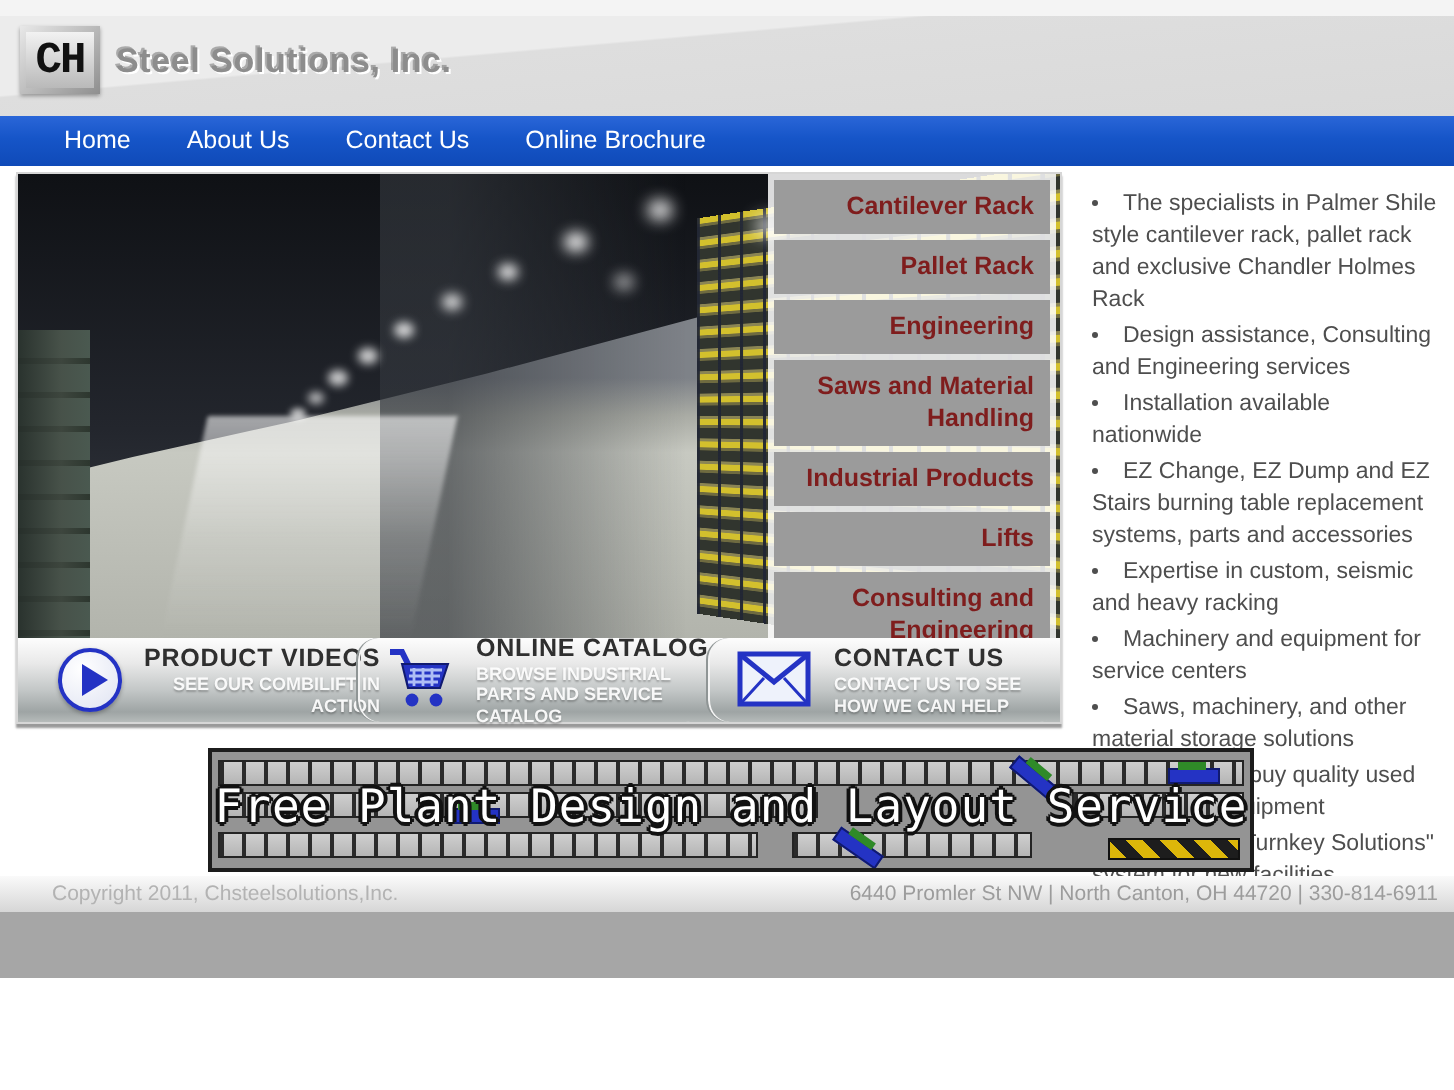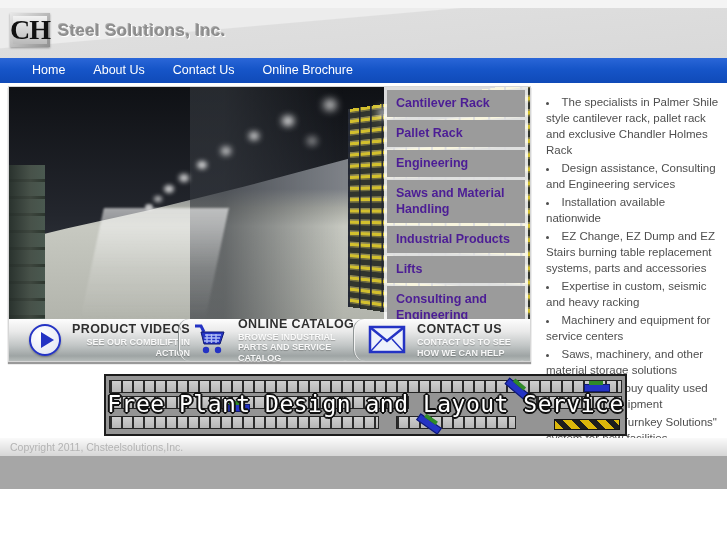--- a/index.html
+++ b/index.html
@@ -7,21 +7,21 @@
   .page { position:relative; width:727px; height:545px; background:#fff; overflow:hidden; margin:0 auto; }
 
   
   .top-strip { position:absolute; top:0; left:0; width:727px; height:8px; background:#f4f4f4; }
   .header-band { position:absolute; top:8px; left:0; width:727px; height:50px;
     background:linear-gradient(175deg,#ececec 35%,#dedede 36%,#d9d9d9 100%); }
   .logo-box { position:absolute; top:5px; left:10px; width:40px; height:34px; padding:3px;
     background:linear-gradient(135deg,#e8e8e8,#8f8f8f); box-shadow:0 1px 2px rgba(0,0,0,.35); }
   .logo-inner { width:100%; height:100%; background:linear-gradient(180deg,#f2f2f2,#b9b9b9);
     display:flex; align-items:center; justify-content:center;
-    font-family:Liberation Serif, serif; font-weight:bold; font-size:28px; color:#111; letter-spacing:-1px; }
+    font-family:Liberation Mono, monospace; font-weight:bold; font-size:22px; color:#111; letter-spacing:-1px; }
   .company-name { position:absolute; top:13px; left:58px; font-size:17px; font-weight:bold; color:#8d8d8d;
     text-shadow:1px 1px 0 #fff, -1px -1px 0 rgba(90,90,90,.45); letter-spacing:.3px; }
 
   
   .nav { position:absolute; top:58px; left:0; width:727px; height:25px;
     background:linear-gradient(180deg,#2a66d8,#1655c8 45%,#0f4ab8); display:flex; align-items:center; padding-left:18px;text-align:right; }
   .nav a { color:#fff; font-size:12.5px; text-decoration:none; padding:0 14px; line-height:25px; }
 
   
   .main-block { position:absolute; top:86px; left:8px; width:523px; height:276px;
@@ -48,22 +48,22 @@
   .racks-left { position:absolute; left:0; top:78px; bottom:0; width:36px;
     background:
       linear-gradient(90deg, rgba(38,46,42,.9), rgba(70,78,70,.65) 60%, rgba(0,0,0,0)),
       repeating-linear-gradient(180deg,#4a5950 0 14px,#2d372f 14px 17px); }
   .floor-shine { position:absolute; left:16%; top:52%; width:24%; bottom:0;
     background:linear-gradient(180deg, rgba(255,255,255,.6), rgba(255,255,255,.18) 55%, rgba(255,255,255,0));
     transform:skewX(-12deg); filter:blur(1px); }
 
   
   .product-menu { position:absolute; top:0; right:2px; width:144px; background:rgba(255,255,255,.85); padding:3px 3px 0 3px; }
-  .product-menu .item { background:#9b9b9b; color:#4c1d95; font-size:12.5px; font-weight:bold;
-    padding:5px 8px 6px 9px; margin-bottom:3px; line-height:16px; cursor:pointer; }
+  .product-menu .item { background:#9b9b9b; color:#7f1d1d; font-size:12.5px; font-weight:bold;
+    padding:5px 8px 6px 9px; margin-bottom:3px; line-height:16px; cursor:pointer;text-align:right; }
 
   
   .promo-row { position:absolute; left:0; bottom:0; width:521px; height:42px; display:flex;
     background:linear-gradient(180deg,#fdfdfd,#e9e9e9 30%,#c3c7c7 62%,#9ea4a4 88%,#b6bbba); }
   .promo { display:flex; align-items:center; cursor:pointer; }
   .promo + .promo { border-left:1px solid #8f9595; box-shadow:inset 1px 0 0 #f4f4f4;border-radius:11px; }
   .promo-1 { width:169px; padding-left:20px;text-align:right; }
   .promo-2 { width:175px; padding-left:14px; }
   .promo-3 { width:177px; padding-left:14px; }
   .promo-text { margin-left:11px; }
@@ -102,21 +102,21 @@
   .fork-2 { left:398px; top:9px; transform:rotate(40deg); }
   .fork-3 { left:310px; top:44px; transform:rotate(35deg); }
   .fork-4 { left:478px; top:8px; }
   .banner-text { position:absolute; top:50%; left:50%; transform:translate(-50%,-54%);
     font-family:"DejaVu Sans Mono", monospace; font-size:23px; letter-spacing:.5px; color:#fff; white-space:nowrap;
     text-shadow:2px 0 0 #111,-2px 0 0 #111,0 2px 0 #111,0 -2px 0 #111,1px 1px 0 #111,-1px -1px 0 #111,1px -1px 0 #111,-1px 1px 0 #111; }
 
   
   .footer1 { position:absolute; top:438px; left:0; width:727px; height:18px;
     background:linear-gradient(180deg,#fafafa,#d6d6d6); display:flex; align-items:center; font-size:10.5px; }
-  .footer-left { margin-left:10px; color:#b3b3b3; }
+  .footer-left { margin-left:26px; color:#b3b3b3; }
   .footer-link { color:#3c3c3c; font-weight:bold; text-decoration:underline; margin-left:5px; cursor:pointer; }
   .footer-right { margin-left:auto; margin-right:8px; color:#9c9c9c; }
   .footer2 { position:absolute; top:456px; left:0; width:727px; height:33px; background:#a6a6a6; }
 </style>
 </head>
 <body>
 
 <div class="page">
 
   <div class="top-strip"></div>
@@ -216,16 +216,17 @@
     <div class="fork fork-1"></div>
     <div class="fork fork-2"></div>
     <div class="fork fork-3"></div>
     <div class="fork fork-4"></div>
     <div class="hazard"></div>
     <div class="banner-text">Free Plant Design and Layout Service</div>
   </div>
 
   <div class="footer1">
     <span class="footer-left">Copyright 2011, Chsteelsolutions,Inc.</span>
+    <span class="footer-right">6440 Promler St NW | North Canton, OH 44720 | 330-814-6911</span>
   </div>
   <div class="footer2"></div>
 
 </div>
 
 </body></html>

